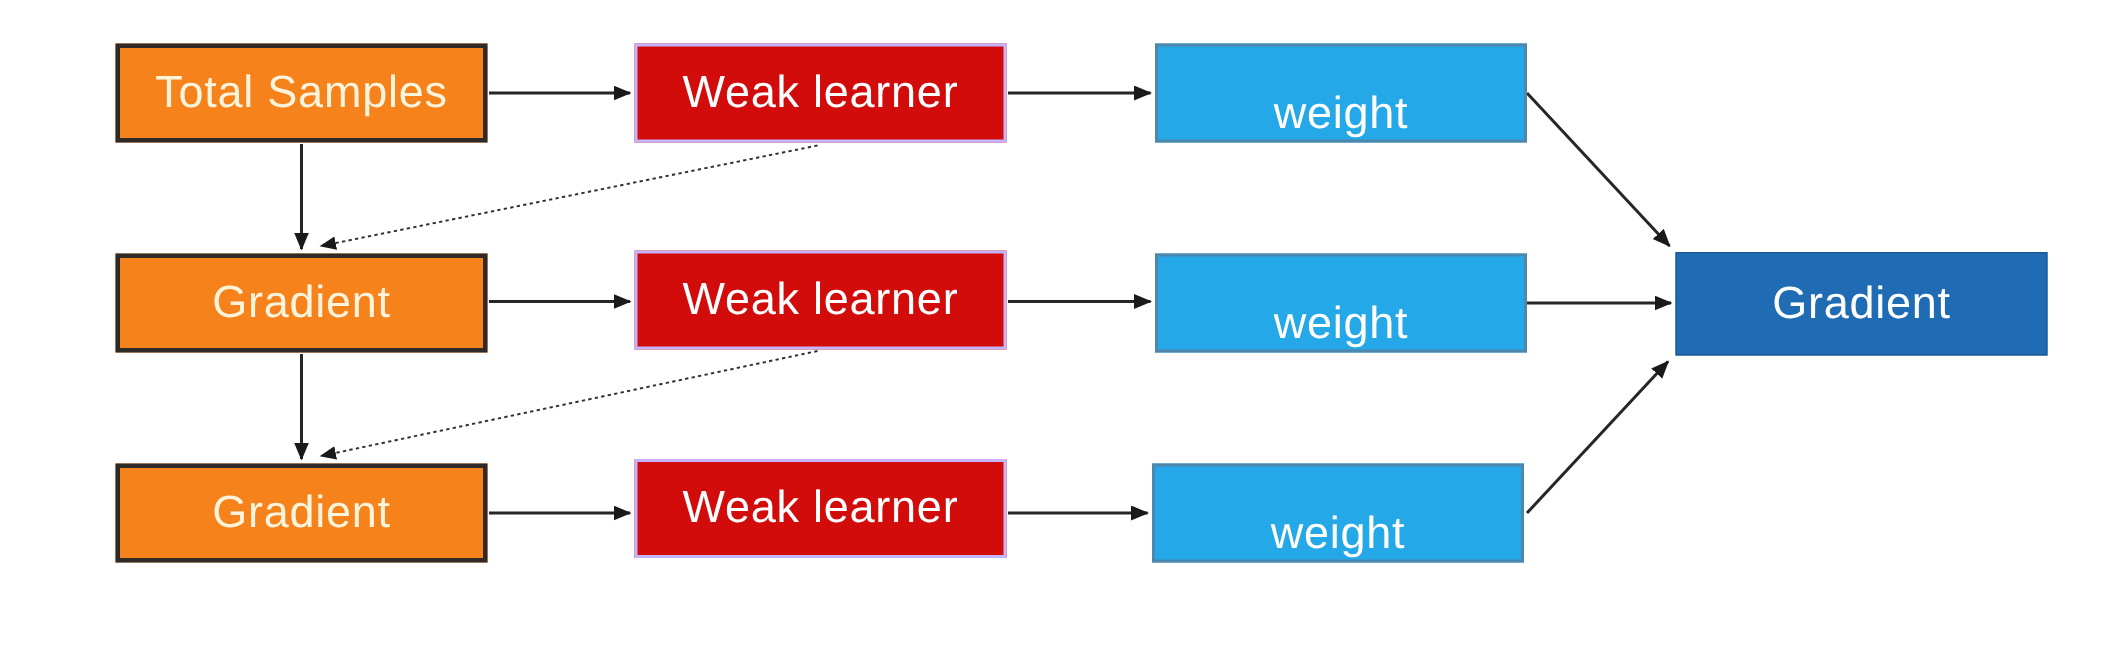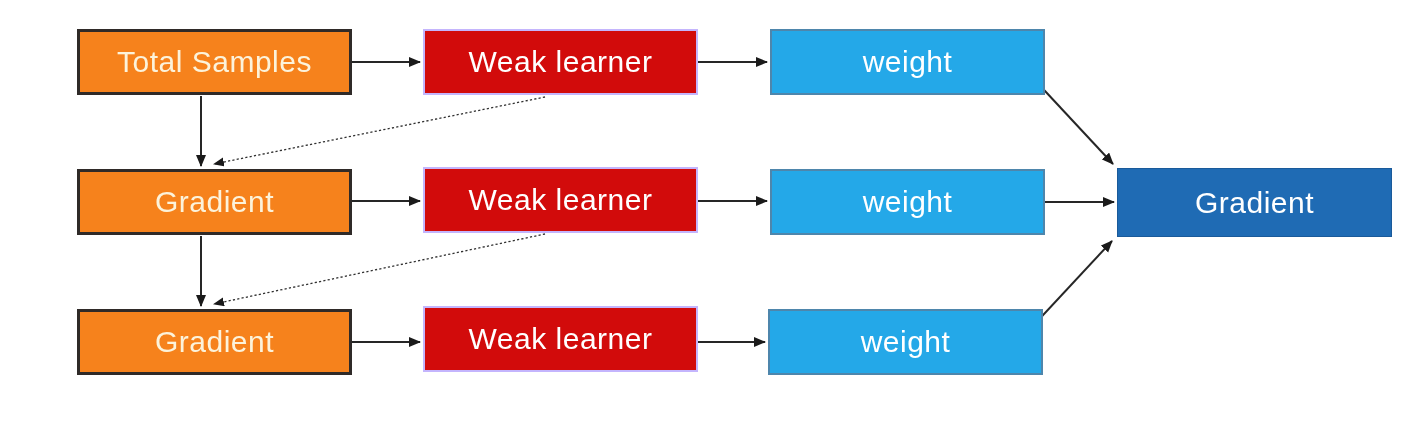--- a/index.html
+++ b/index.html
@@ -11,21 +11,21 @@
     font-family: "Liberation Sans", "DejaVu Sans", sans-serif;
     overflow: hidden;
   }
   #edge-layer {
     position: absolute;
     left: 0; top: 0;
     width: 1407px; height: 432px;
   }
   .node {
     position: absolute;
-    width: 275px;
+    width: 248px;
     height: 66px;
     display: flex;
     align-items: center;
     justify-content: center;
     font-size: 30px;
     box-sizing: border-box;
     letter-spacing: 0.5px;
   }
   .node--orange {
     background: #F6821C;
@@ -34,20 +34,21 @@
   }
   .node--red {
     background: #D20B0B;
     border: 2px solid #c4b5fd;
     color: #FFFFFF;
   }
   .node--cyan {
     background: #24A8E8;
     border: 2px solid #4E86AC;
     color: #FFFFFF;
+    align-items: flex-end;
   }
   .node--darkblue {
     background: #1F6BB4;
     border: 1px solid #1A5A9A;
     color: #FFFFFF;
     height: 69px;
   }
   
   .pos-total    { left: 77px;   top: 29px;  }
   .pos-grad2    { left: 77px;   top: 169px; }

